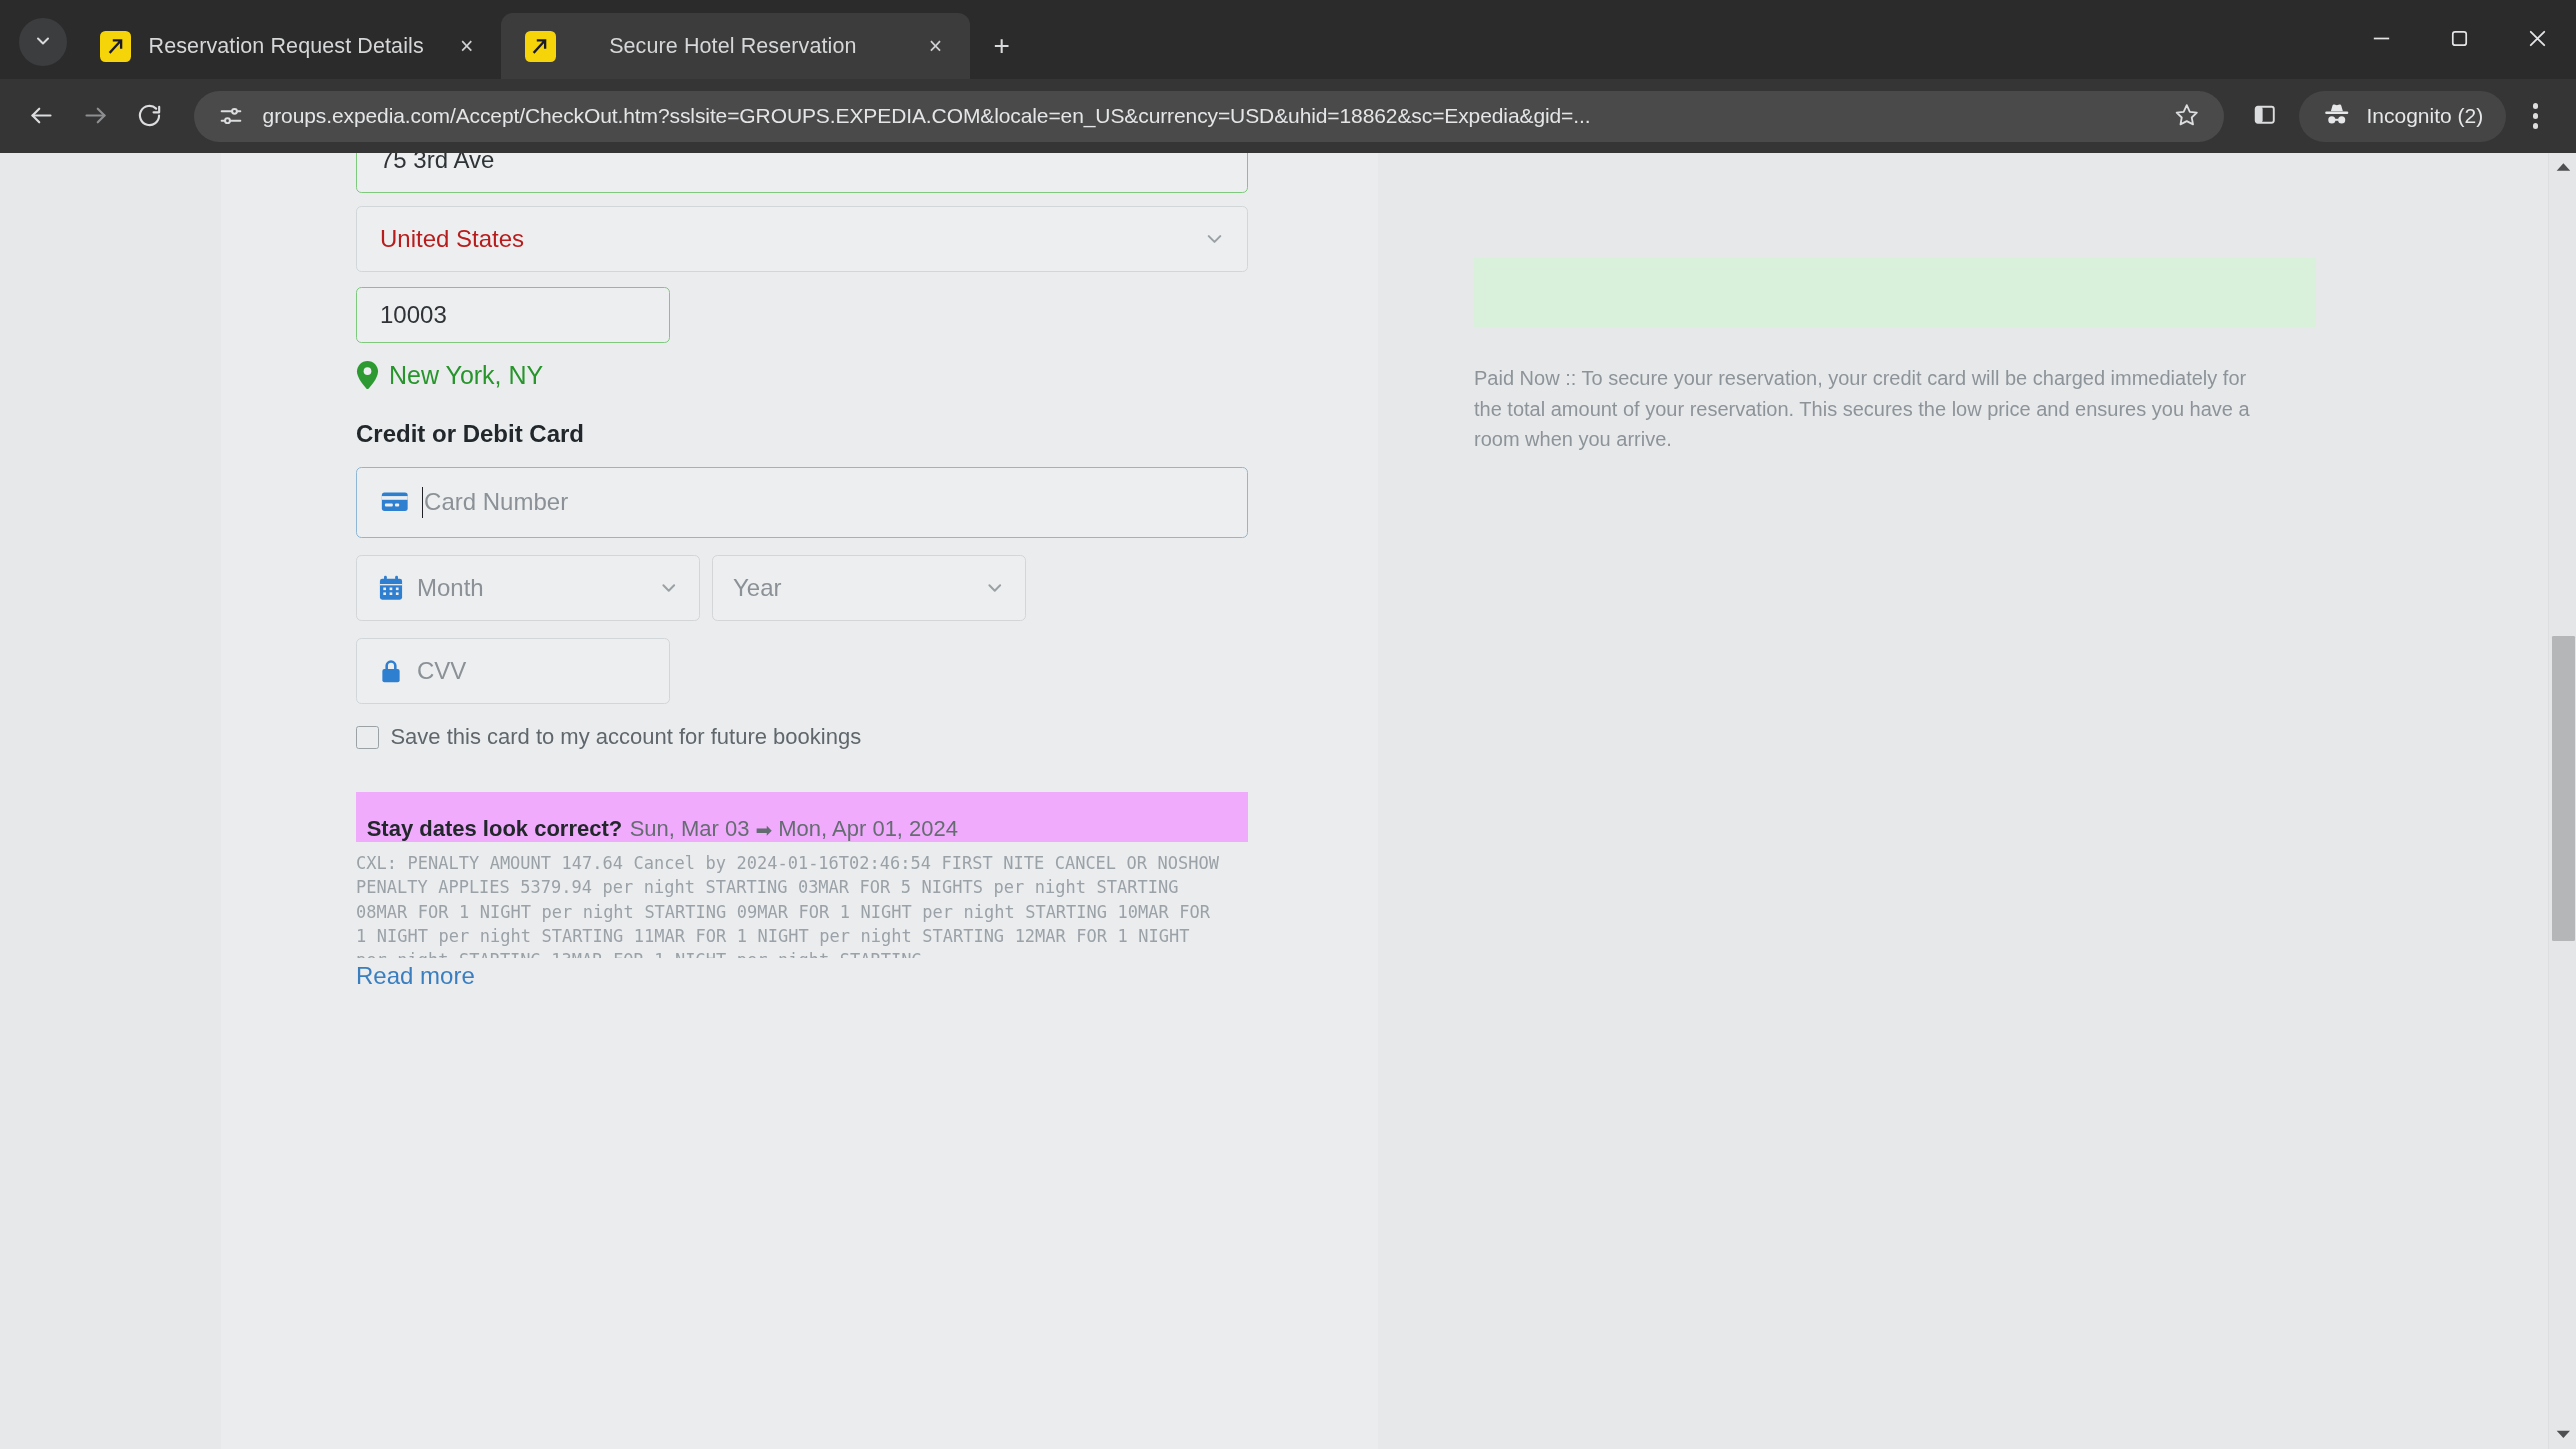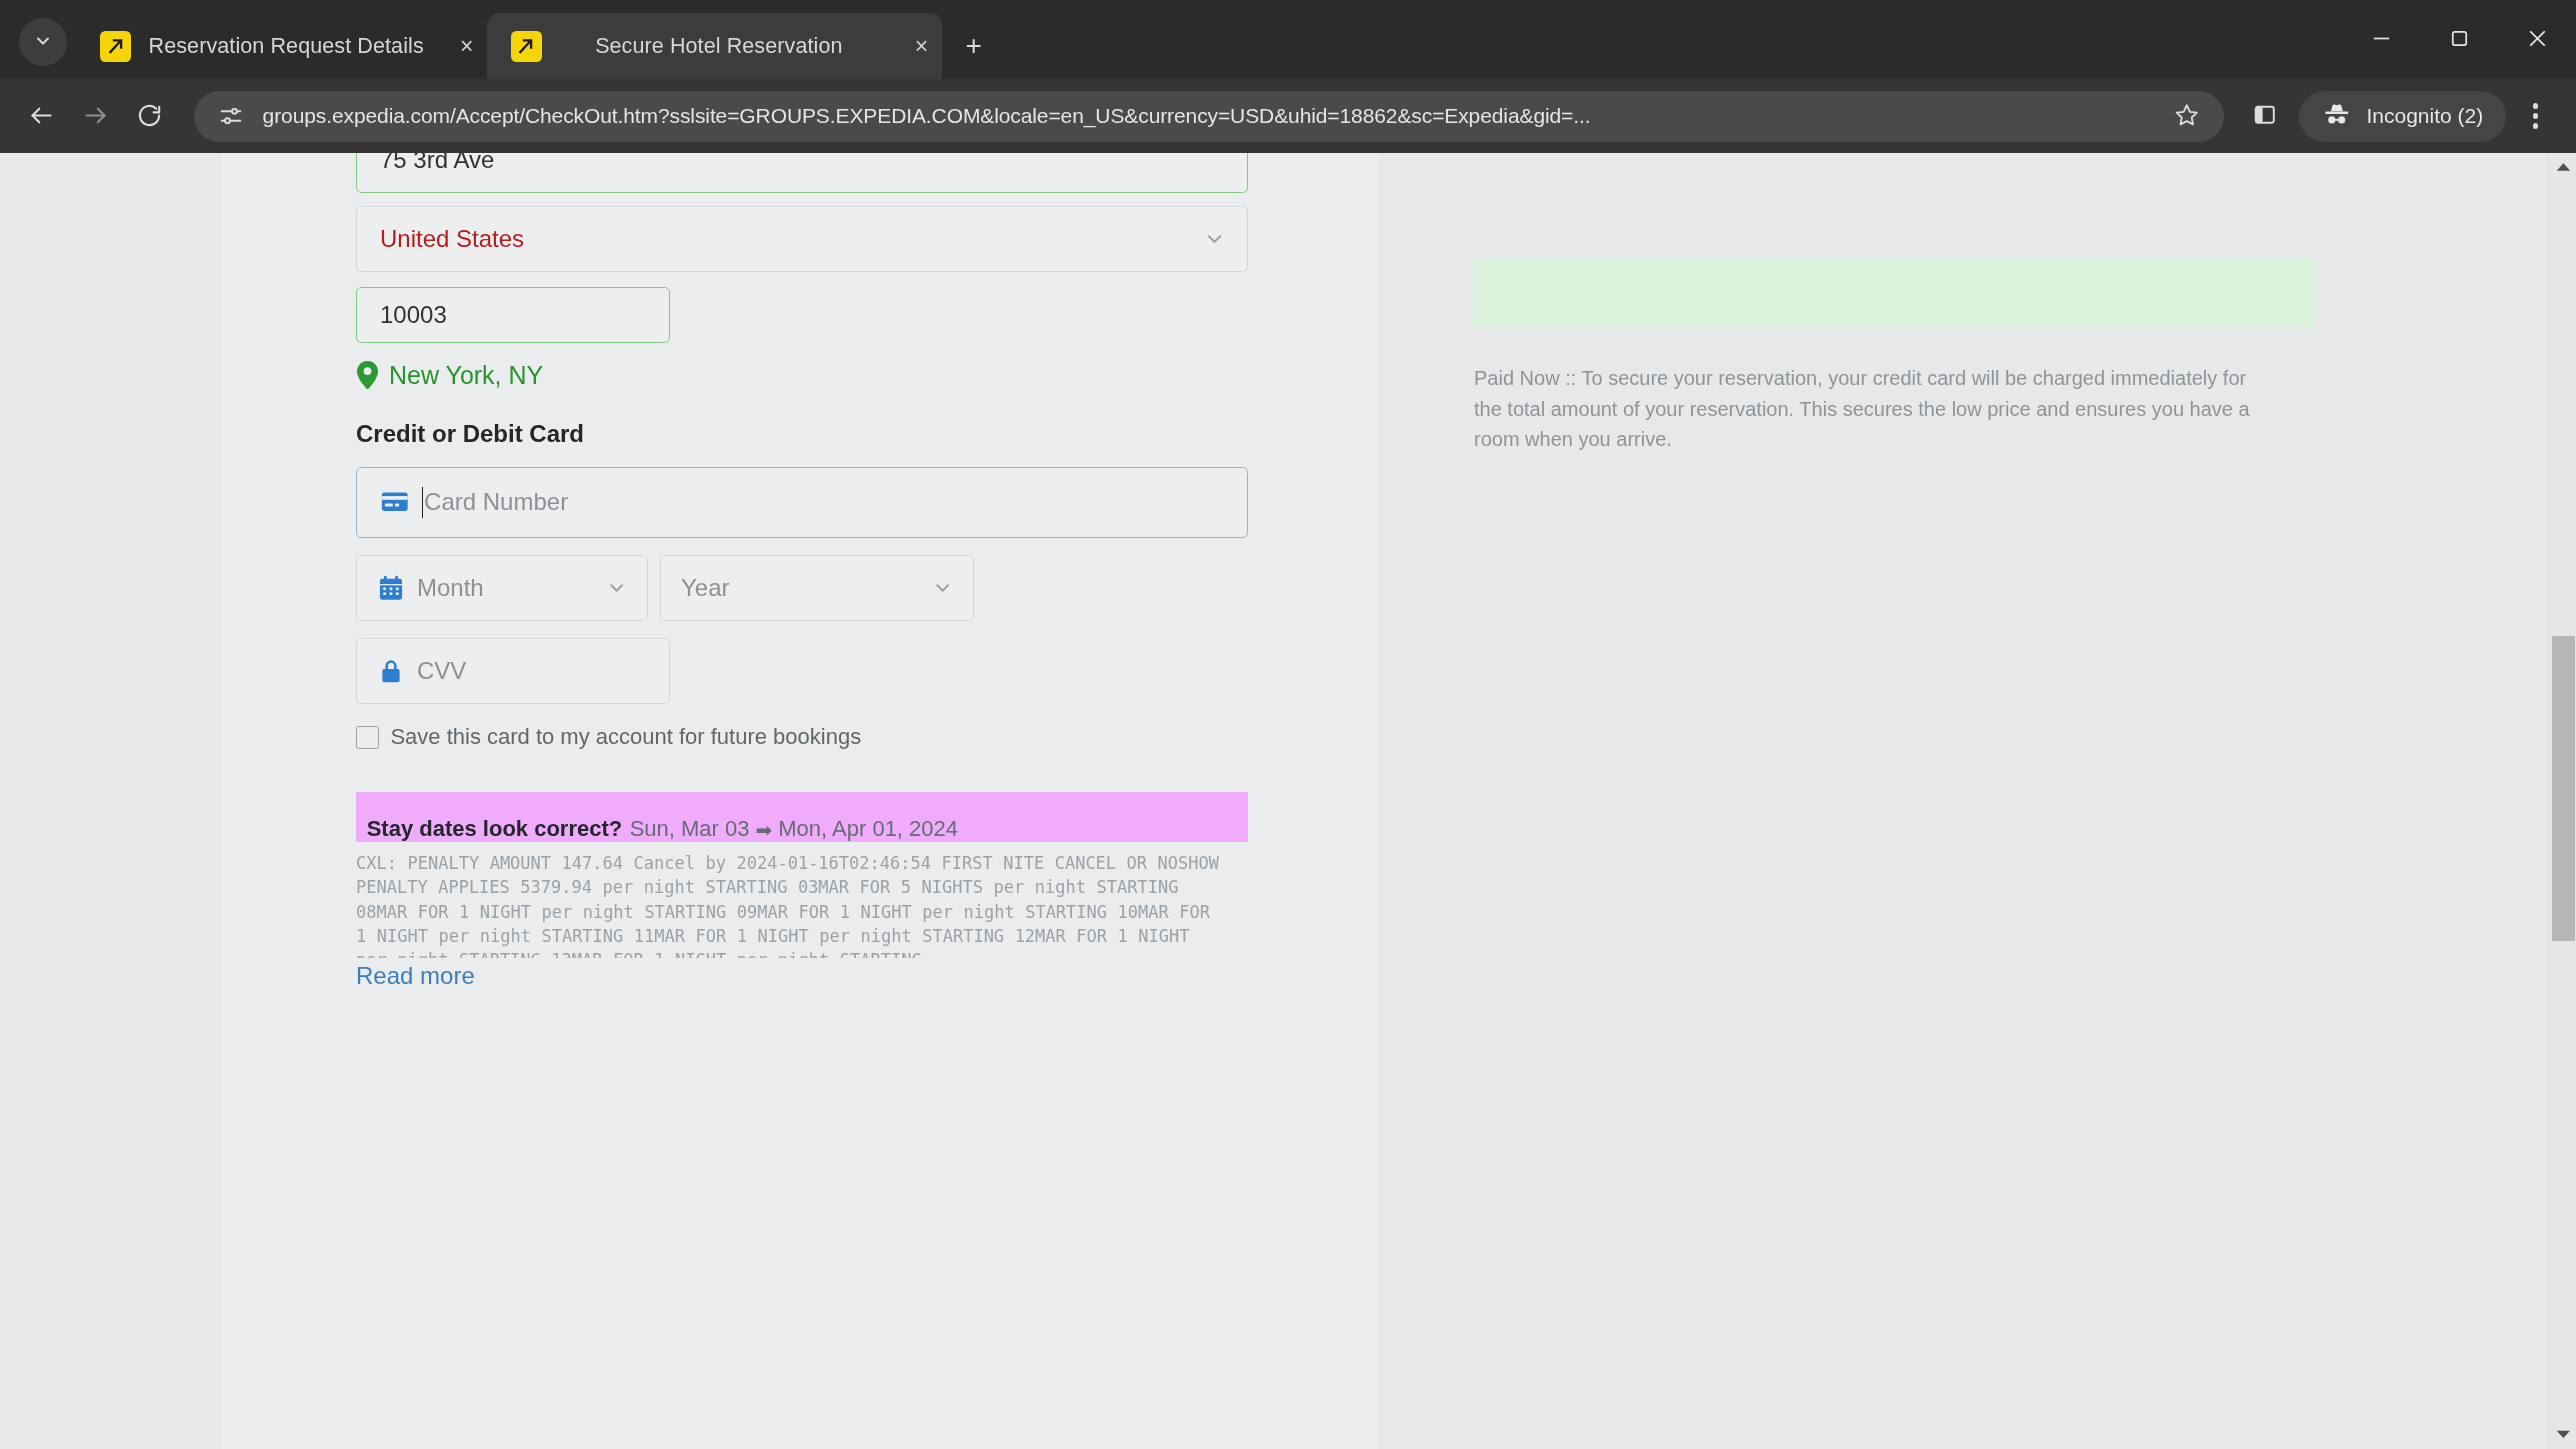--- a/index.html
+++ b/index.html
@@ -29,21 +29,21 @@
     margin: 0 9.4px 13.4px 9.4px;
     display: flex; align-items: center; justify-content: center;
     flex: 0 0 auto;
   }
   .tabsearch svg { width: 20px; height: 20px; }
 
   .tab {
     height: 66px;
     border-radius: 12px 12px 0 0;
     display: flex; align-items: center;
-    padding: 0 1px 0 24px;
+    padding: 0 15px 0 24px;
     min-width: 134px;
     position: relative;
     flex: 0 0 auto;
   }
   .tab.inactive { background: transparent; }
   .tab.active { background: #3c3c3c; gap: 36px; }
 
   .favicon {
     width: 31px; height: 31px;
     border-radius: 5.4px;
@@ -248,21 +248,21 @@
   .row2 { display: flex; gap: 12px; margin-top: 17.4px; }
   .mini {
     background: #eceeef;
     border: 1.3px solid #d3d6d8;
     border-radius: 5.4px;
     height: 66px;
     display: flex; align-items: center;
     padding: 0 20px;
     position: relative;
   }
-  .mini.month { width: 292px; }
+  .mini.month { width: 344px; }
   .mini.year  { width: 314px; }
   .mini.cvv   { width: 314px; margin-top: 17.4px; }
   .mini .ficon { width: 28px; height: 28px; margin-right: 12px; flex:0 0 auto; display:flex; align-items:center;}
   .mini .chev { position:absolute; right: 20px; top:50%; transform:translateY(-50%); color:#9aa0a4;}
   .mini .chev svg { width: 21.5px; height: 21.5px; display:block; }
 
   .savecard { display:flex; align-items:center; margin-top: 20px; }
   .cbox {
     width: 23px; height: 23px;
     border: 1.3px solid #9ba1a5;

